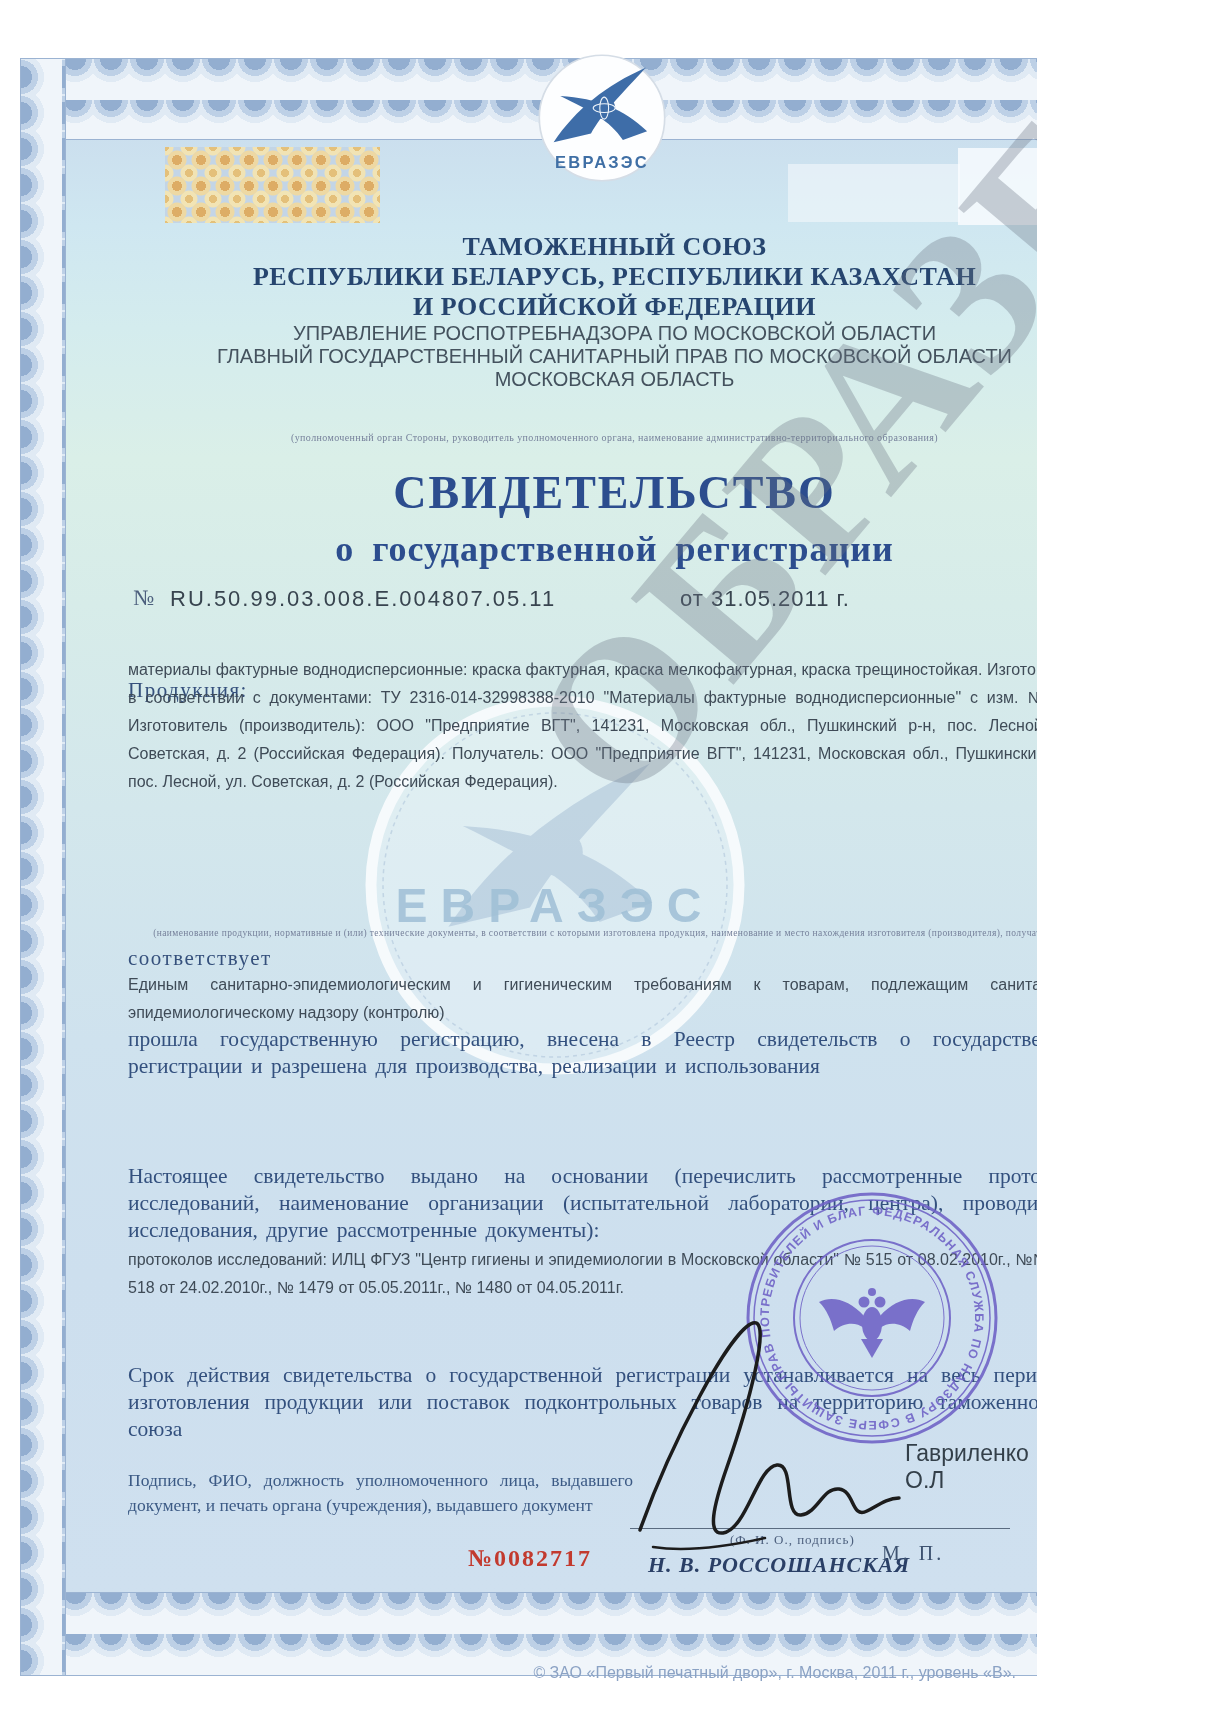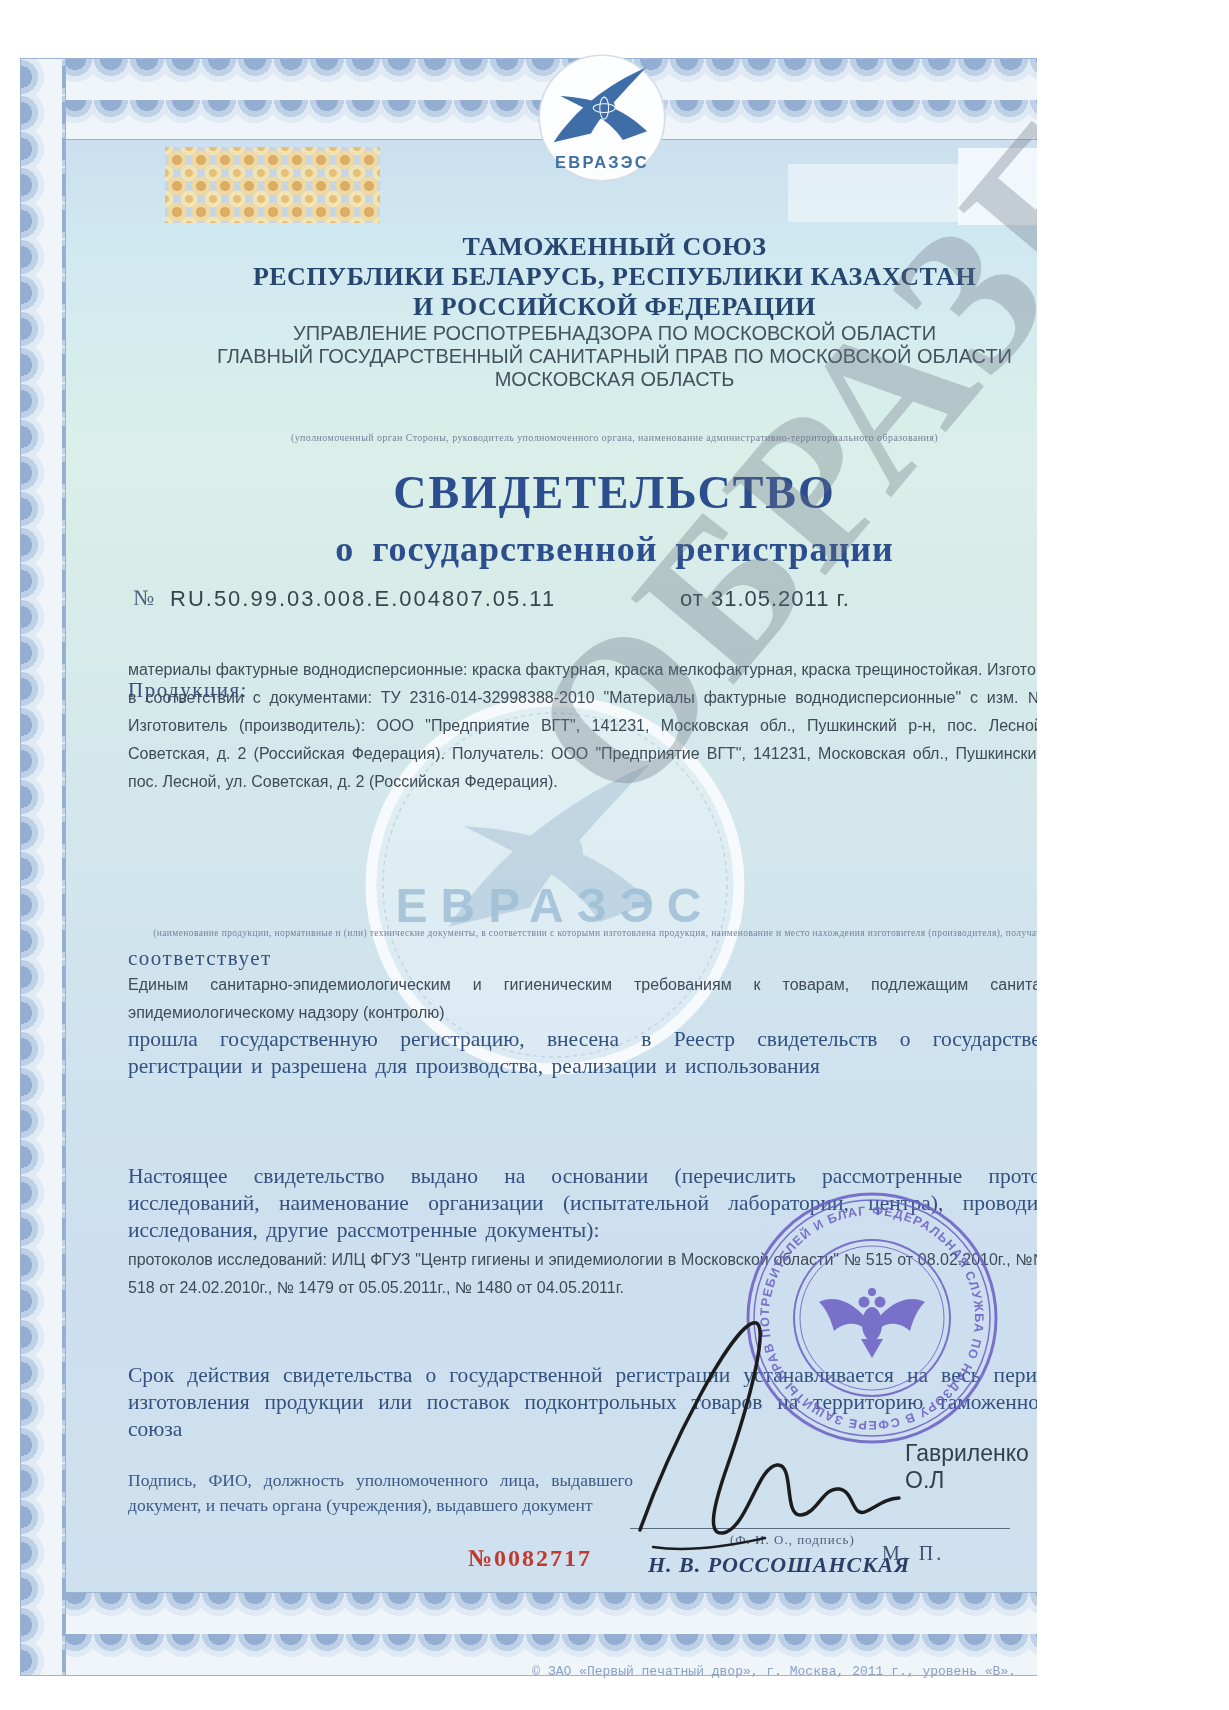--- a/index.html
+++ b/index.html
@@ -69,21 +69,21 @@
   .basis-serif{ left:128px; top:1163px; width:958px; }
   .basis-sans { left:128px; top:1246px; width:958px; }
   .validity   { left:128px; top:1362px; width:930px; }
   .sign-note  { left:128px; top:1468px; width:505px; font-size:17.5px; line-height:25px; color:#3c5a85; text-align:justify; }
   .signer     { left:905px; top:1440px; font-family:"Liberation Sans", sans-serif; font-size:23px; color:#333f49; z-index:7; }
   .sig-line   { left:630px; top:1528px; width:380px; border-top:1.5px solid #5a6b80; z-index:4; }
   .sig-caption{ left:730px; top:1532px; font-size:13px; color:#4c5f7d; letter-spacing:1px; z-index:4; }
   .doc-number { left:468px; top:1545px; font-size:24px; font-weight:bold; letter-spacing:2px; color:#c23a2e; z-index:7; }
   .registrar  { left:648px; top:1552px; font-size:22px; font-weight:bold; letter-spacing:1px; color:#2a3f66; z-index:7;font-style:italic; }
   .mp         { left:882px; top:1542px; font-size:20px; letter-spacing:3px; color:#3d5270; z-index:7; }
-  .footer     { right:21px; top:1664px; font-family:Liberation Mono, monospace; font-size:13px; color:#8ba2c4; z-index:3; }
+  .footer     { right:21px; top:1664px; font-family:Liberation Sans, sans-serif; font-size:16px; color:#8ba2c4; z-index:3; }
   
   .center-watermark { position:absolute; left:360px; top:690px; width:390px; height:390px; z-index:2; }
   .diag-watermark {
     position:absolute; left:572px; top:770px; width:0; height:0; z-index:6;
     pointer-events:none;
   }
   .diag-watermark span {
     display:block; white-space:nowrap; transform:translate(-50%,-50%) rotate(-50deg);
     font-family:"Liberation Serif", serif; font-weight:bold; font-size:205px; letter-spacing:6px;
     color:rgba(105,116,132,0.33);

